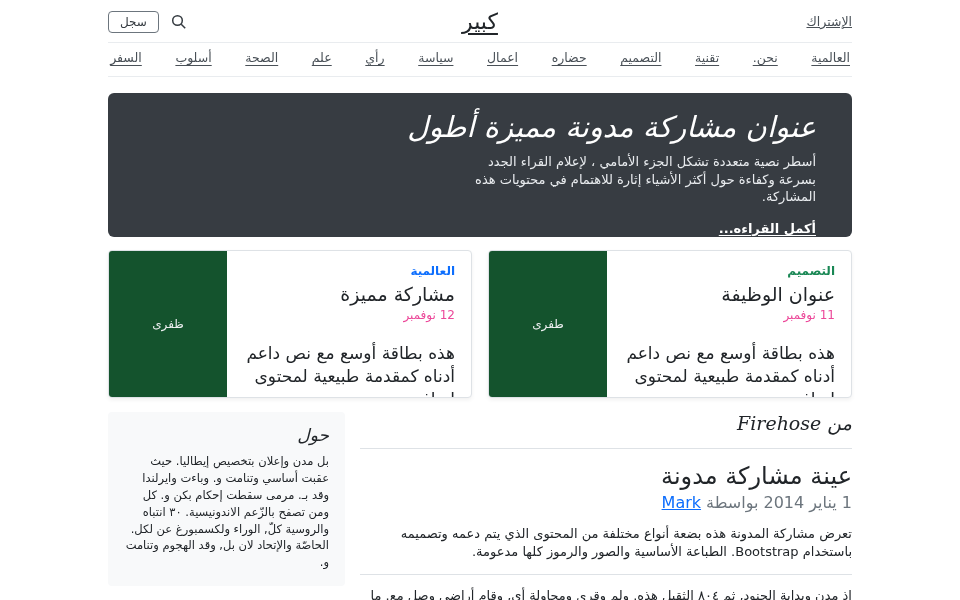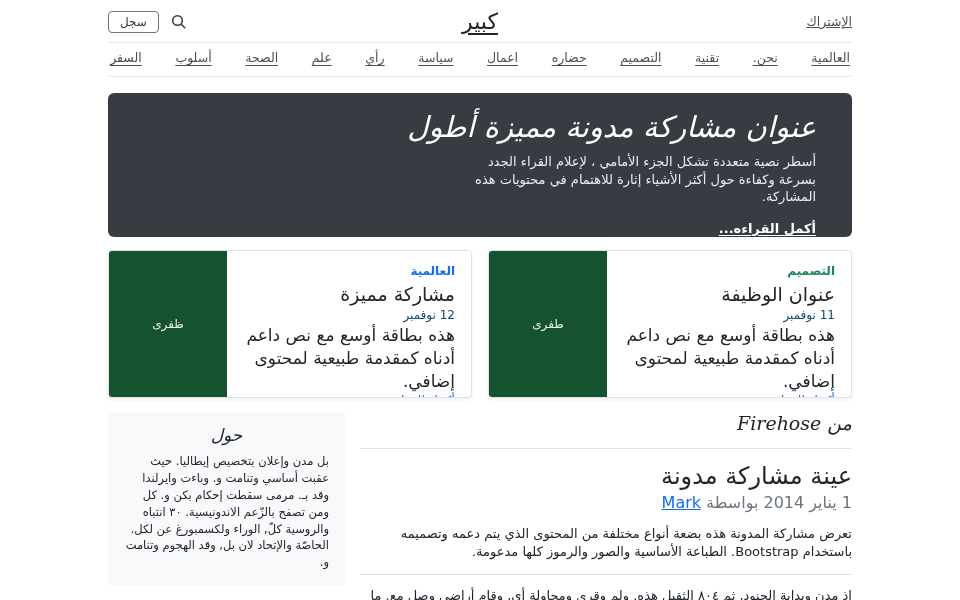--- a/index.html
+++ b/index.html
@@ -81,21 +81,21 @@
     overflow: hidden;
   }
   .card-body { flex: 1; padding: 13px 16px 12px; display: flex; flex-direction: column; }
   .card-category { font-size: 12px; font-weight: bold; margin-bottom: 5px; }
   .text-success { color: #198754; }
   .text-primary { color: #0d6efd; }
   .card-title {
     font-family: "DejaVu Serif", "DejaVu Sans", serif;
     font-size: 19px; font-weight: 400; margin-bottom: 3px;
   }
-  .card-date { font-size: 12px; color: #0c4a6e; margin-bottom: 2px; }
+  .card-date { font-size: 12px; color: #ec4899; margin-bottom: 20px; }
   .card-text { font-size: 17px; line-height: 1.35; }
   .card-link {
     margin-top: auto; font-size: 12.5px; color: #0d6efd;
     text-decoration: underline; text-underline-offset: 2px; cursor: pointer;
   }
   .card-thumb {
     flex: 0 0 118px; background: #14532d; color: #eceeef;
     display: flex; align-items: center; justify-content: center;
     font-size: 12px; user-select: none;
   }
@@ -121,21 +121,21 @@
   .post-meta a { color: #0d6efd; text-decoration: underline; cursor: pointer; }
   .post-body p { font-size: 13px; line-height: 1.4; margin-bottom: 11px; }
   .post-body hr { border: none; border-top: 1px solid #dee2e6; margin: 13px 0 12px; }
 
   
   .about-box {
     background: #f8f9fa; border-radius: 4px; padding: 13px 16px 15px;
   }
   .aside-heading {
     font-family: Liberation Serif, serif;
-    font-size: 17px; font-style: italic; font-weight: 400; margin-bottom: 7px; text-align: center;
+    font-size: 17px; font-style: italic; font-weight: 400; margin-bottom: 7px;
   }
   .about-box p { font-size: 11.5px; line-height: 1.47; }
 </style>
 </head>
 <body>
 
 <div class="container">
 
   <header class="header-top">
     <div class="header-side start">

